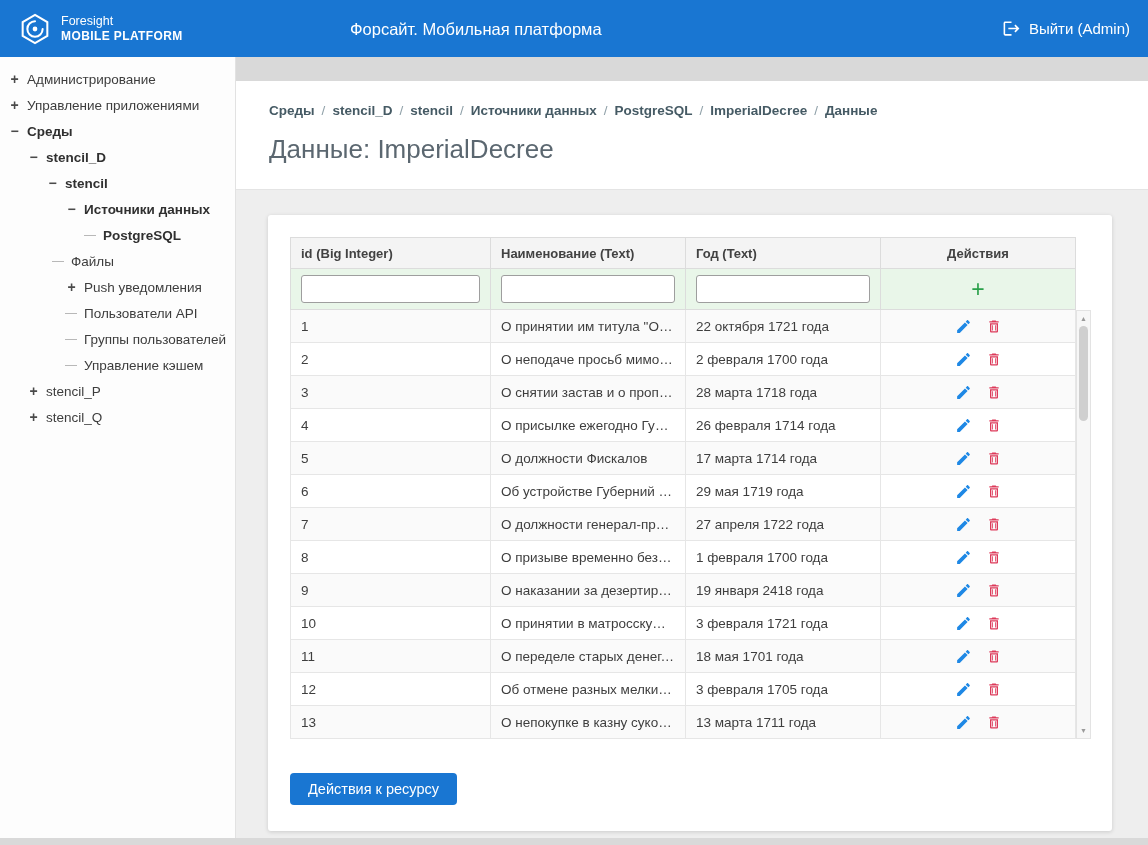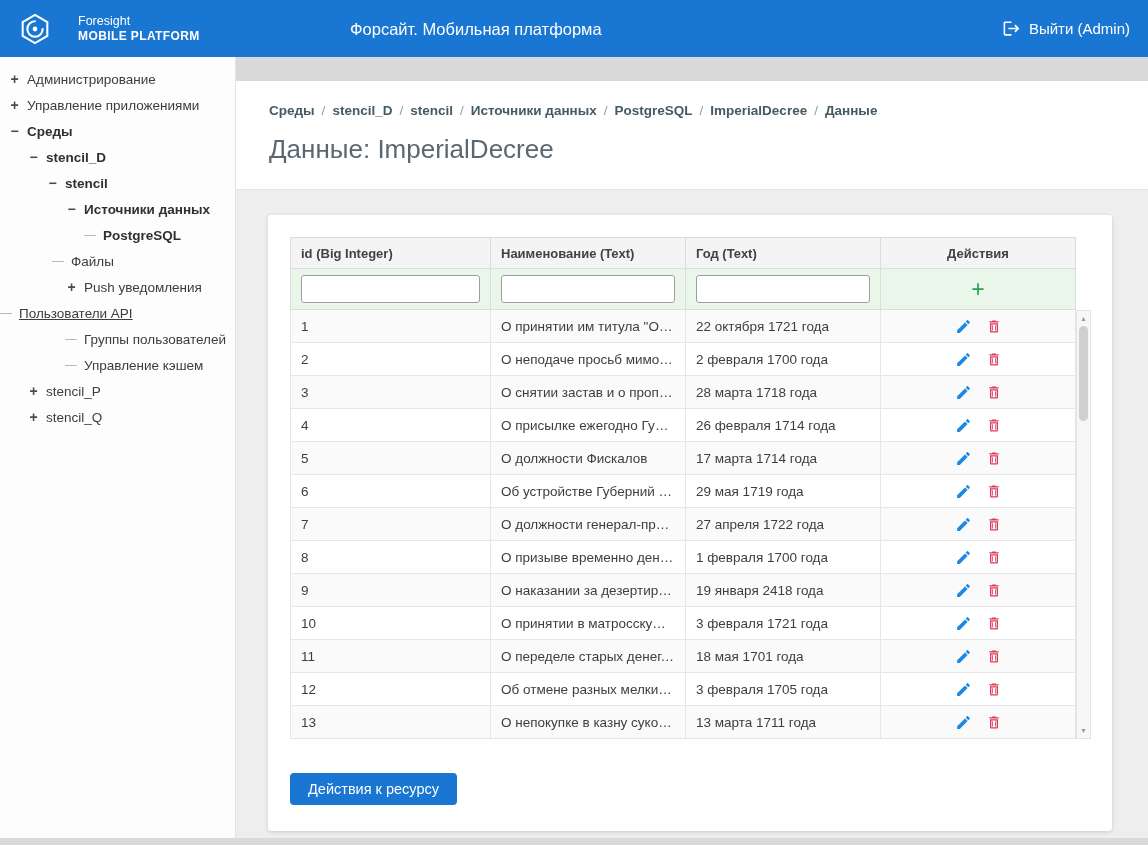--- a/index.html
+++ b/index.html
@@ -1,21 +1,21 @@
 <!DOCTYPE html>
 <html style="--topbar: #1976d2; --breadcrumb-text: #455a64; --title-text: #5b6770; --filter-row-bg: #e9f6e9; --add-green: #2aa14a; --edit-icon: #1e88e5; --delete-icon: #dd3a5a; --primary-button: #1976d2;"><head>
 <meta charset="utf-8">
 <style>
   * { margin:0; padding:0; box-sizing:border-box; }
   html,body { width:1148px; height:845px; }
   body { font-family:"Liberation Sans","DejaVu Sans",sans-serif; background:#d9d9d9; overflow:hidden; }
 
   
   .topbar { height:57px; background:var(--topbar,#1976d2); display:flex; align-items:center; position:relative; color:#fff; padding:0 18px; }
-  .brand { display:flex; align-items:center; gap:26px; }
+  .brand { display:flex; align-items:center; gap:9px; }
   .logo svg { display:block; }
   .brand-text { display:flex; flex-direction:column; line-height:1.3; }
   .brand-top { font-size:12.5px; font-weight:400; }
   .brand-bottom { font-size:12px; font-weight:700; letter-spacing:.4px; }
   .app-title { position:absolute; left:326px; top:50%; transform:translateY(-50%); font-size:16.5px;margin-left:24px; }
   .logout { margin-left:auto; display:flex; align-items:center; gap:8px; font-size:15px; cursor:pointer; }
   .logout svg { display:block; }
 
   
   .layout { display:flex; height:781px; align-items:stretch; }
@@ -128,21 +128,21 @@
           <span>PostgreSQL</span>
         </div>
         <div class="tree-item" style="padding-left: 52px;">
           <span class="connector"></span>
           <span>Файлы</span>
         </div>
         <div class="tree-item" style="padding-left: 65px;">
           <span class="toggle">+</span>
           <span>Push уведомления</span>
         </div>
-        <div class="tree-item" style=" text-decoration: underline;">
+        <div class="tree-item" style="padding-left: 65px;">
           <span class="connector"></span>
           <span>Пользователи API</span>
         </div>
         <div class="tree-item" style="padding-left: 65px;">
           <span class="connector"></span>
           <span>Группы пользователей</span>
         </div>
         <div class="tree-item" style="padding-left: 65px;">
           <span class="connector"></span>
           <span>Управление кэшем</span>
@@ -252,21 +252,21 @@
                   <td>О должности генерал-проку...</td>
                   <td>27 апреля 1722 года</td>
                   <td class="cell-actions"><span class="act-btn edit"><svg width="17" height="17" viewBox="0 0 24 24" fill="currentColor">
     <path d="M3 17.25V21h3.75L17.81 9.94l-3.75-3.75L3 17.25zM20.71 7.04c.39-.39.39-1.02 0-1.41l-2.34-2.34c-.39-.39-1.02-.39-1.41 0l-1.83 1.83 3.75 3.75 1.83-1.83z"></path>
   </svg></span><span class="act-btn del"><svg width="16" height="17" viewBox="0 0 24 24" fill="currentColor">
     <path d="M16 9v10H8V9h8m-1.5-6h-5l-1 1H5v2h14V4h-3.5l-1-1zM18 7H6v12c0 1.1.9 2 2 2h8c1.1 0 2-.9 2-2V7zm-7.5 3h-1.2v8h1.2v-8zm4.2 0h-1.2v8h1.2v-8z"></path>
   </svg></span></td>
                 </tr>
                 <tr>
                   <td>8</td>
-                  <td>О призыве временно денег...</td>
+                  <td>О призыве временно безра...</td>
                   <td>1 февраля 1700 года</td>
                   <td class="cell-actions"><span class="act-btn edit"><svg width="17" height="17" viewBox="0 0 24 24" fill="currentColor">
     <path d="M3 17.25V21h3.75L17.81 9.94l-3.75-3.75L3 17.25zM20.71 7.04c.39-.39.39-1.02 0-1.41l-2.34-2.34c-.39-.39-1.02-.39-1.41 0l-1.83 1.83 3.75 3.75 1.83-1.83z"></path>
   </svg></span><span class="act-btn del"><svg width="16" height="17" viewBox="0 0 24 24" fill="currentColor">
     <path d="M16 9v10H8V9h8m-1.5-6h-5l-1 1H5v2h14V4h-3.5l-1-1zM18 7H6v12c0 1.1.9 2 2 2h8c1.1 0 2-.9 2-2V7zm-7.5 3h-1.2v8h1.2v-8zm4.2 0h-1.2v8h1.2v-8z"></path>
   </svg></span></td>
                 </tr>
                 <tr>
                   <td>9</td>
                   <td>О наказании за дезертирство</td>

